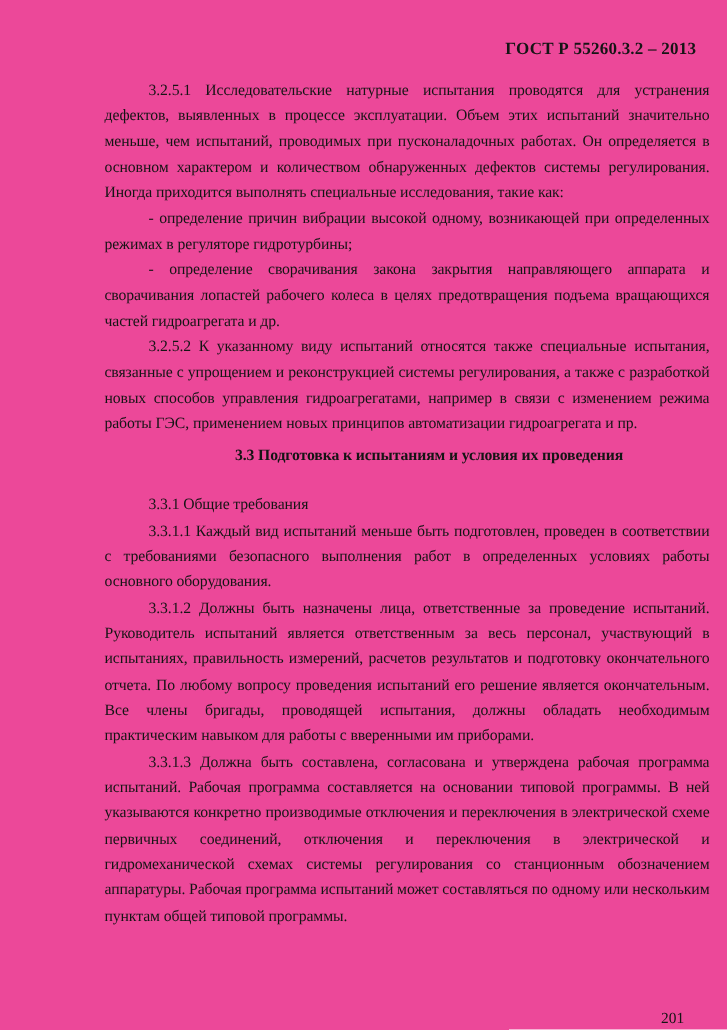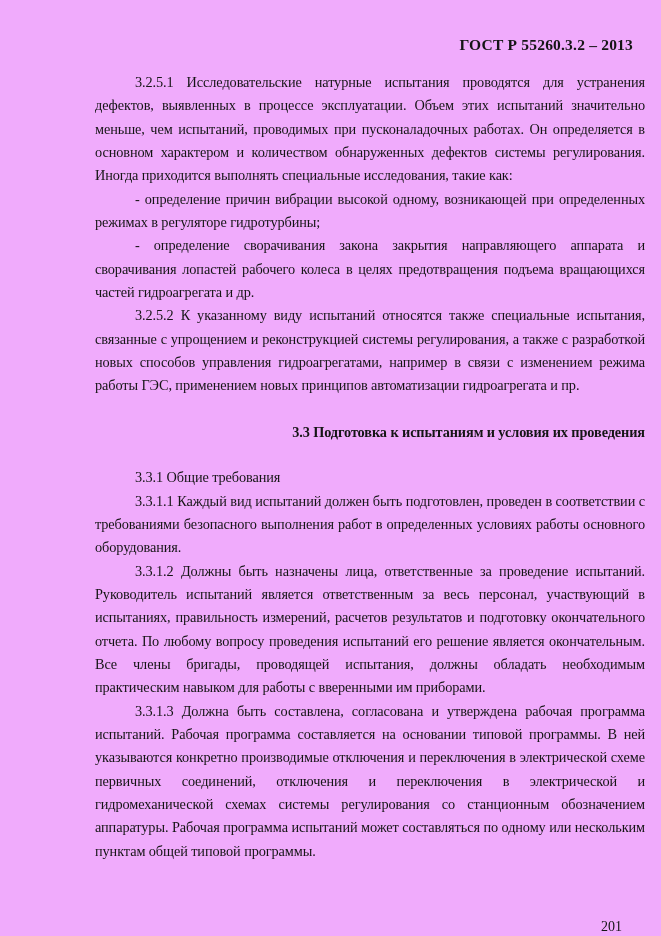--- a/index.html
+++ b/index.html
@@ -13,21 +13,21 @@
     position: relative;
     overflow: hidden;
     font-family: "Liberation Serif", "DejaVu Serif", serif;
     color: #151515;
   }
   .page {
     position: absolute;
     inset: 0;
     box-sizing: border-box;
     padding: 36px 16px 0 95px;
-    background: #f0abfc;
+    background: #ec4899;
   }
   .doc-header {
     text-align: right;
     font-weight: bold;
     font-size: 15.5px;
     line-height: 18px;
     padding-right: 12px;
     margin: 0;
     letter-spacing: 0.2px;
   }
@@ -37,22 +37,22 @@
     text-indent: 40px;
     font-size: 14.3px;
     line-height: 23.35px;
     letter-spacing: -0.1px;
   }
   .body-text p.first-para {
     margin-top: 17px;
   }
   .body-text p.section-heading {
     font-weight: bold;
-    text-align: right;
-    margin-top: 23px;
+    text-align: center;
+    margin-top: 5px;
     margin-bottom: 22px;
   }
   .page-number {
     position: absolute;
     top: 918px;
     right: 39px;
     font-size: 14px;
     line-height: 18px;
   }
 </style>
@@ -63,20 +63,20 @@
 
   <div class="doc-header">ГОСТ Р 55260.3.2 – 2013</div>
 
   <div class="body-text">
     <p class="first-para">3.2.5.1 Исследовательские натурные испытания проводятся для устранения дефектов, выявленных в процессе эксплуатации. Объем этих испытаний значительно меньше, чем испытаний, проводимых при пусконаладочных работах. Он определяется в основном характером и количеством обнаруженных дефектов системы регулирования. Иногда приходится выполнять специальные исследования, такие как:</p>
     <p>- определение причин вибрации высокой одному, возникающей при определенных режимах в регуляторе гидротурбины;</p>
     <p>- определение сворачивания закона закрытия направляющего аппарата и сворачивания лопастей рабочего колеса в целях предотвращения подъема вращающихся частей гидроагрегата и др.</p>
     <p>3.2.5.2 К указанному виду испытаний относятся также специальные испытания, связанные с упрощением и реконструкцией системы регулирования, а также с разработкой новых способов управления гидроагрегатами, например в связи с изменением режима работы ГЭС, применением новых принципов автоматизации гидроагрегата и пр.</p>
     <p class="section-heading">3.3 Подготовка к испытаниям и условия их проведения</p>
     <p>3.3.1 Общие требования</p>
-    <p>3.3.1.1 Каждый вид испытаний должен быть подготовлен, проведен в соответствии с требованиями безопасного выполнения работ в определенных условиях работы основного оборудования.</p>
+    <p>3.3.1.1 Каждый вид испытаний меньше быть подготовлен, проведен в соответствии с требованиями безопасного выполнения работ в определенных условиях работы основного оборудования.</p>
     <p>3.3.1.2 Должны быть назначены лица, ответственные за проведение испытаний. Руководитель испытаний является ответственным за весь персонал, участвующий в испытаниях, правильность измерений, расчетов результатов и подготовку окончательного отчета. По любому вопросу проведения испытаний его решение является окончательным. Все члены бригады, проводящей испытания, должны обладать необходимым практическим навыком для работы с вверенными им приборами.</p>
     <p>3.3.1.3 Должна быть составлена, согласована и утверждена рабочая программа испытаний. Рабочая программа составляется на основании типовой программы. В ней указываются конкретно производимые отключения и переключения в электрической схеме первичных соединений, отключения и переключения в электрической и гидромеханической схемах системы регулирования со станционным обозначением аппаратуры. Рабочая программа испытаний может составляться по одному или нескольким пунктам общей типовой программы.</p>
   </div>
 
   <div class="page-number">201</div>
 
 </div>
 
 </body></html>

